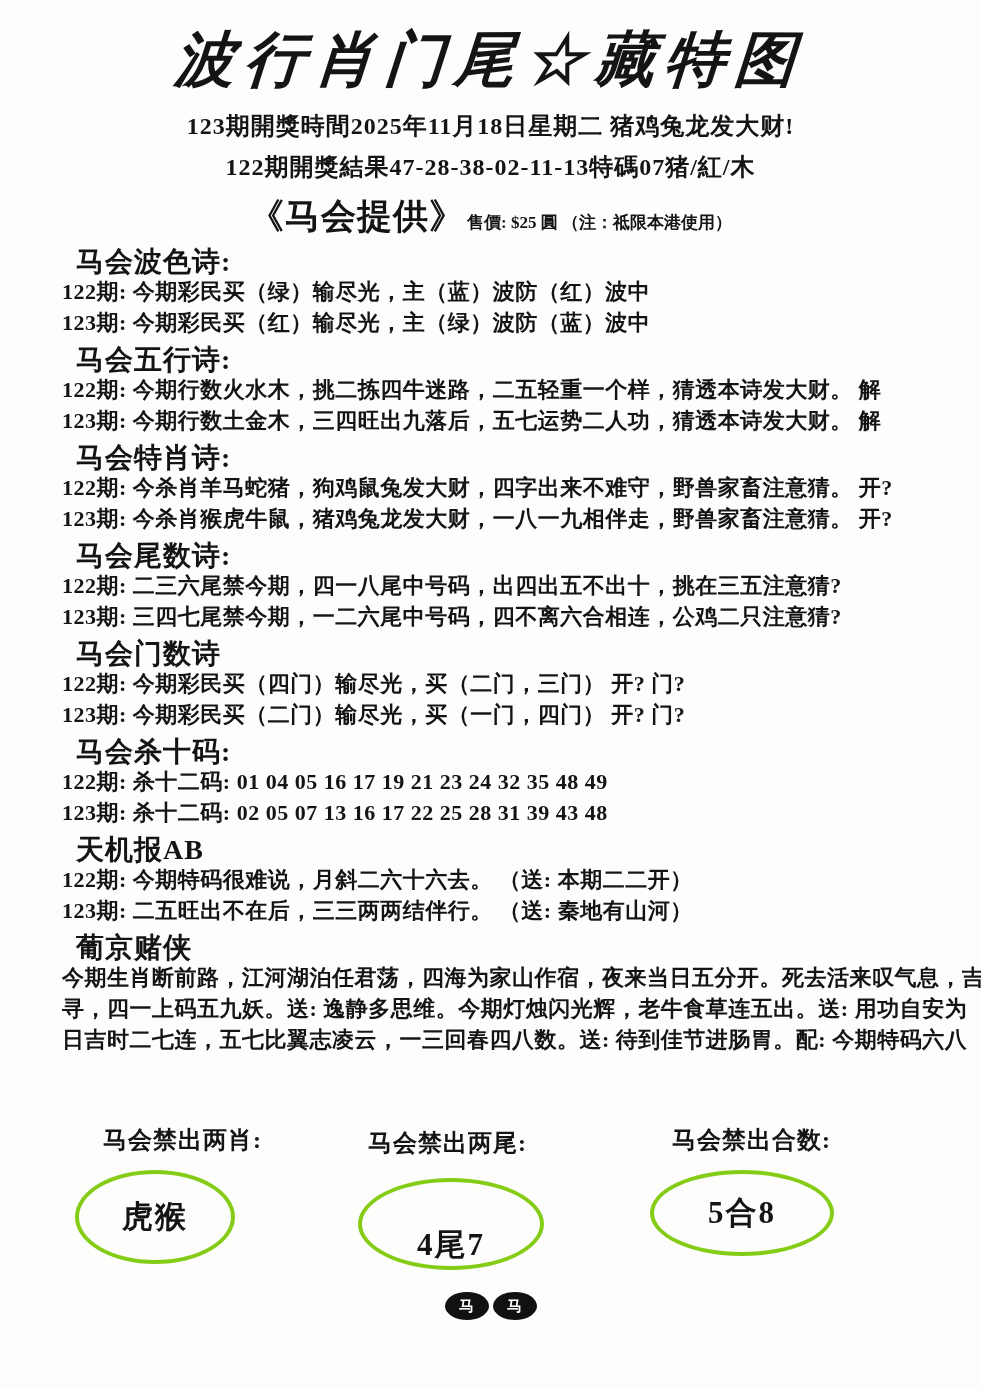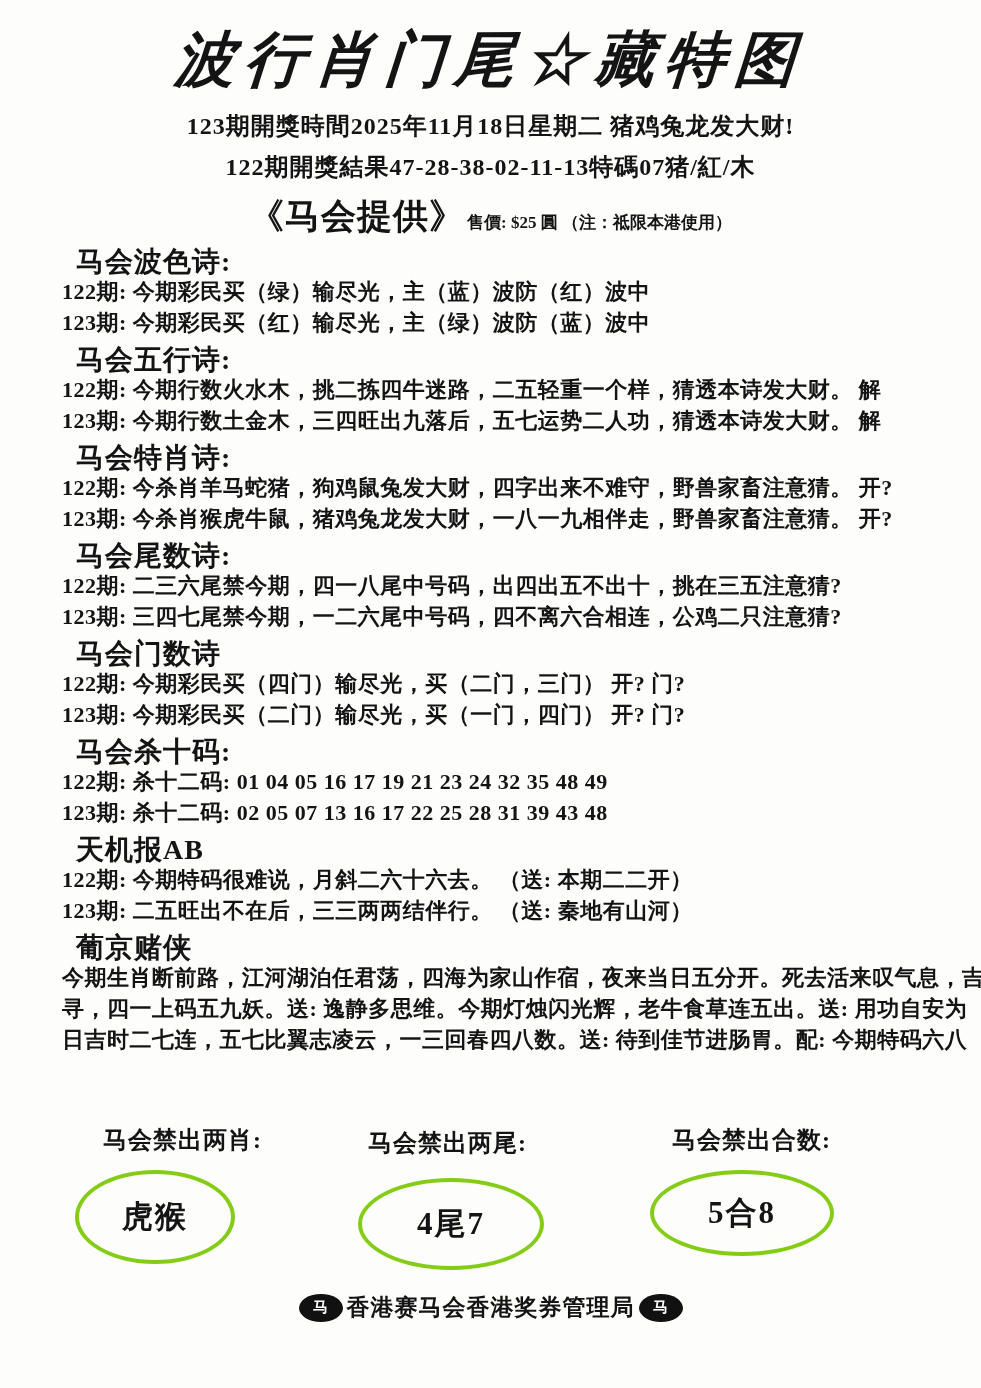--- a/index.html
+++ b/index.html
@@ -63,21 +63,21 @@
   .ellipse {
     position:absolute;
     border:4px solid #84cc16;
     border-radius:50%;
     display:flex; align-items:center; justify-content:center;
     font-size:31px;
     letter-spacing:2px;
     background:transparent;
   }
   .el-1 { left:75px;  top:1170px; width:160px; height:94px; }
-  .el-2 { left:358px; top:1178px; width:186px; height:92px; }
+  .el-2 { left:358px; top:1178px; width:186px; height:92px;align-items:flex-end; }
   .el-3 { left:650px; top:1170px; width:184px; height:86px; }
   .footer-org {
     position:absolute;
     left:0; right:0; top:1292px;
     display:flex; align-items:center; justify-content:center;
     gap:4px;
   }
   .org-cn { font-size:23px; letter-spacing:1px; }
   .logo-oval {
     width:44px; height:28px;
@@ -172,19 +172,18 @@
   </div>
   <div class="ellipse el-2">
     <span>4尾7</span>
   </div>
   <div class="ellipse el-3">
     <span>5合8</span>
   </div>
 
   <div class="footer-org">
     <span class="logo-oval">马</span>
-    <span class="org-cn">香港赛马会香港奖券管理局</span>
     <span class="logo-oval">马</span>
   </div>
 
   <div class="footer-en">The Hong Kong JocKey Club</div>
 
 </div>
 
 </body></html>

